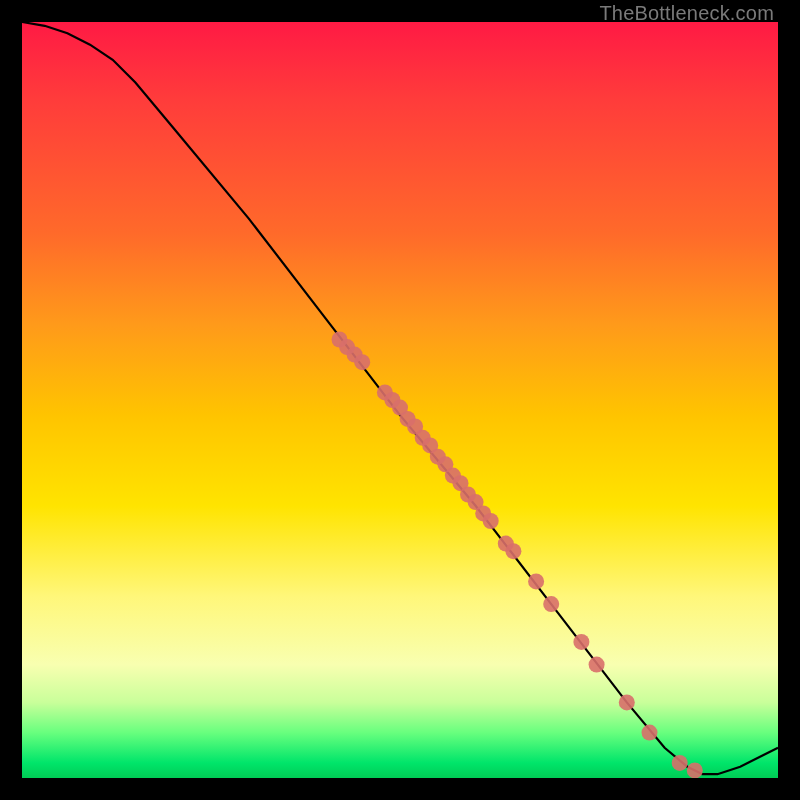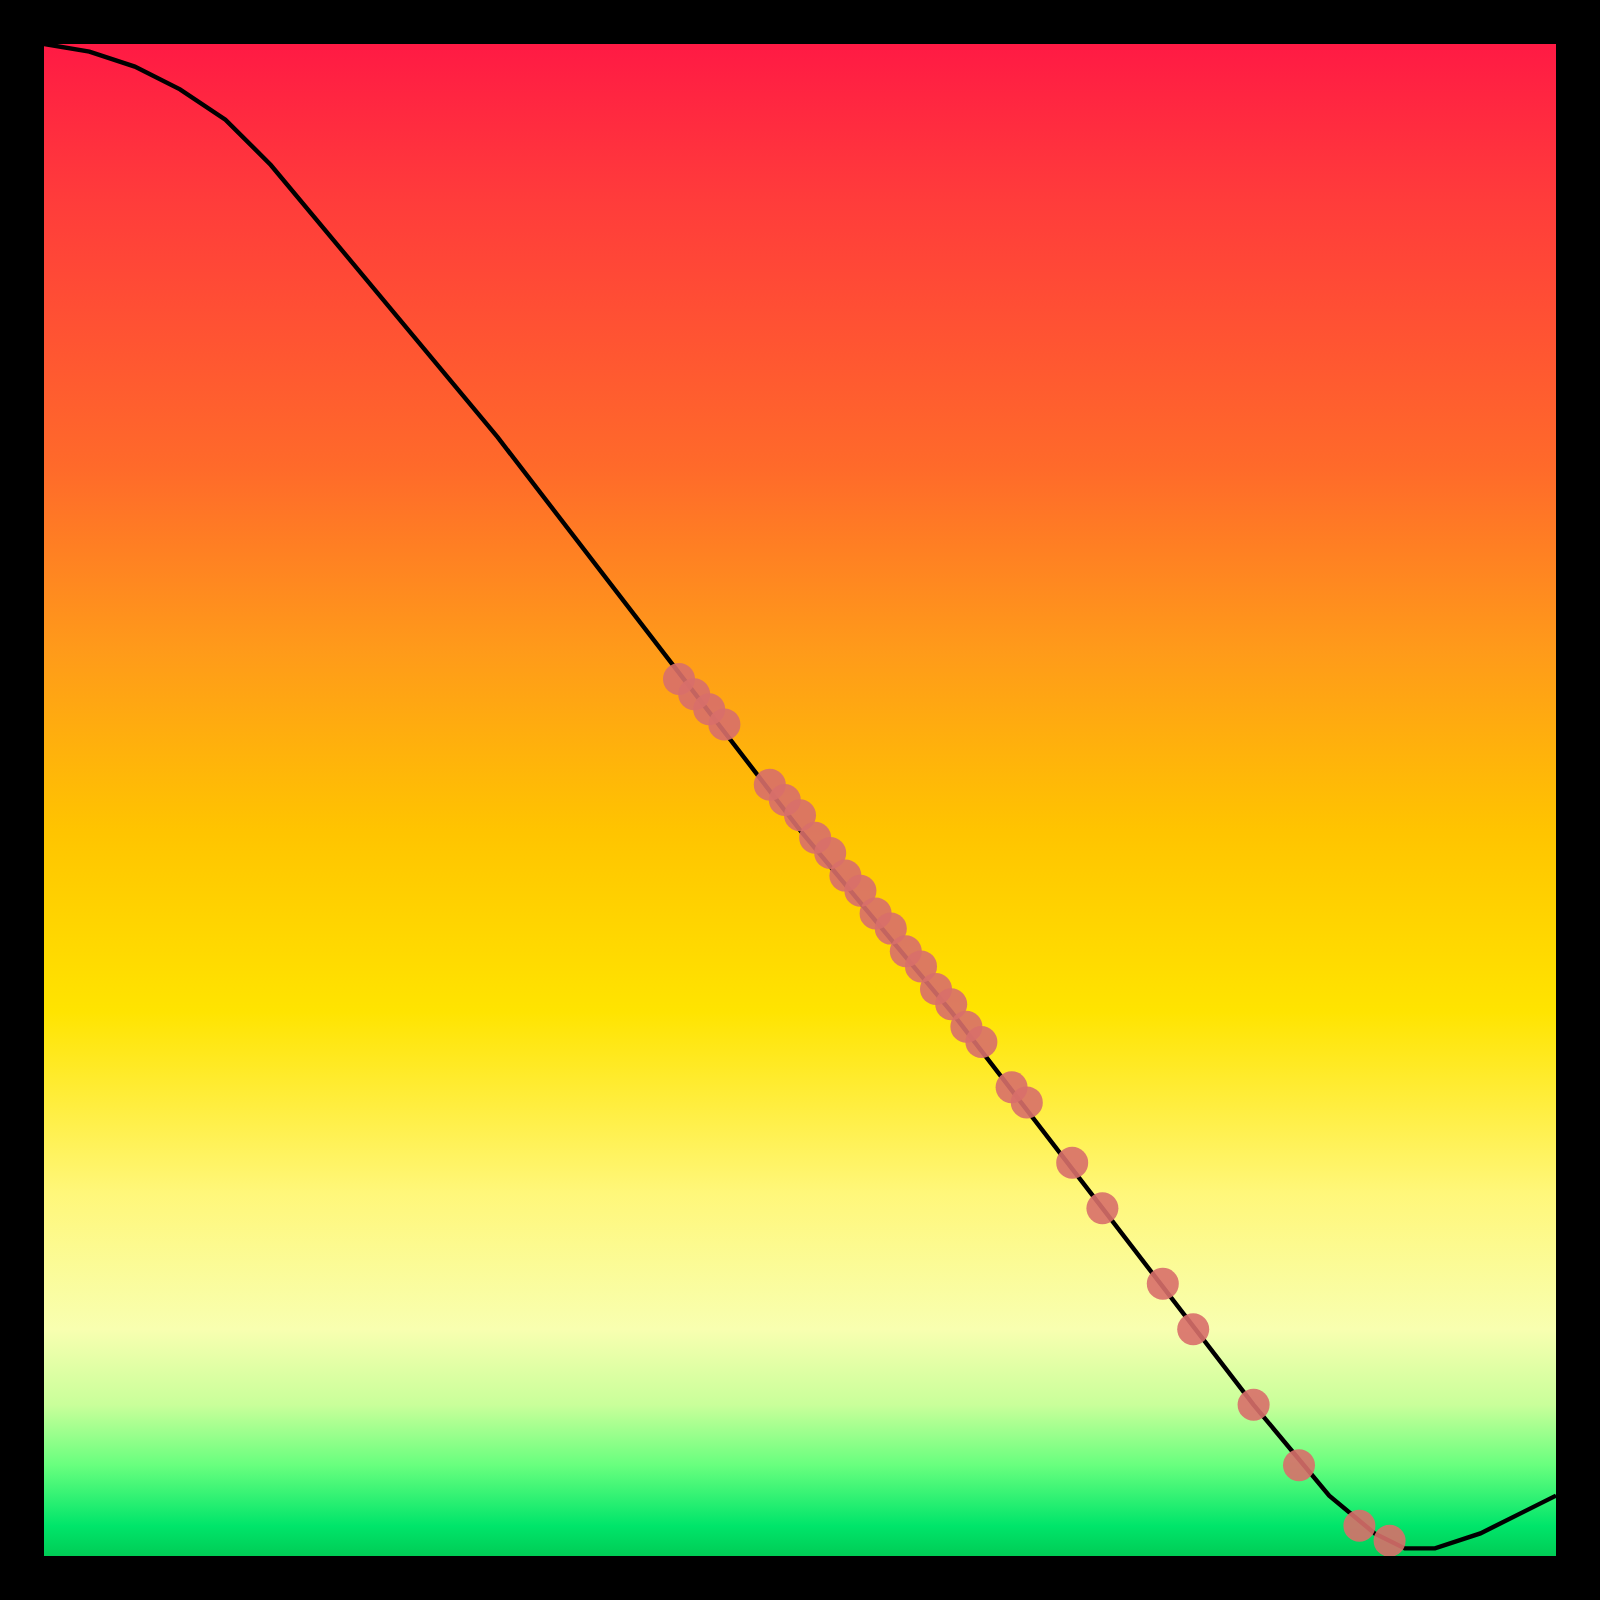--- a/index.html
+++ b/index.html
@@ -77,13 +77,14 @@
           <circle cx="529.2" cy="582.1" r="8" fill="#d86f6a" fill-opacity="0.9"></circle>
           <circle cx="559.4" cy="619.9" r="8" fill="#d86f6a" fill-opacity="0.9"></circle>
           <circle cx="574.6" cy="642.6" r="8" fill="#d86f6a" fill-opacity="0.9"></circle>
           <circle cx="604.8" cy="680.4" r="8" fill="#d86f6a" fill-opacity="0.9"></circle>
           <circle cx="627.5" cy="710.6" r="8" fill="#d86f6a" fill-opacity="0.9"></circle>
           <circle cx="657.7" cy="740.9" r="8" fill="#d86f6a" fill-opacity="0.9"></circle>
           <circle cx="672.8" cy="748.4" r="8" fill="#d86f6a" fill-opacity="0.9"></circle>
         </g>
     </svg>
   </div>
+  <div class="attrib">TheBottleneck.com</div>
 </div>
 
 </body></html>

